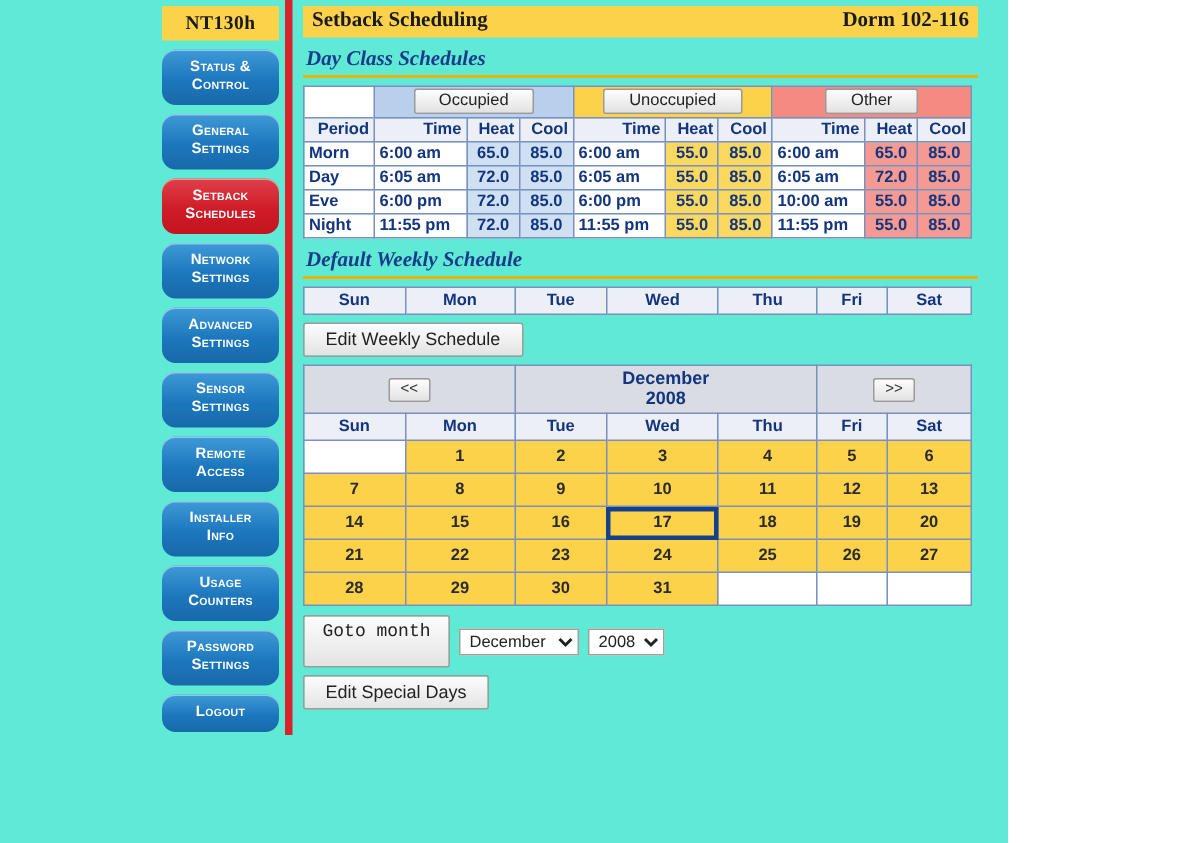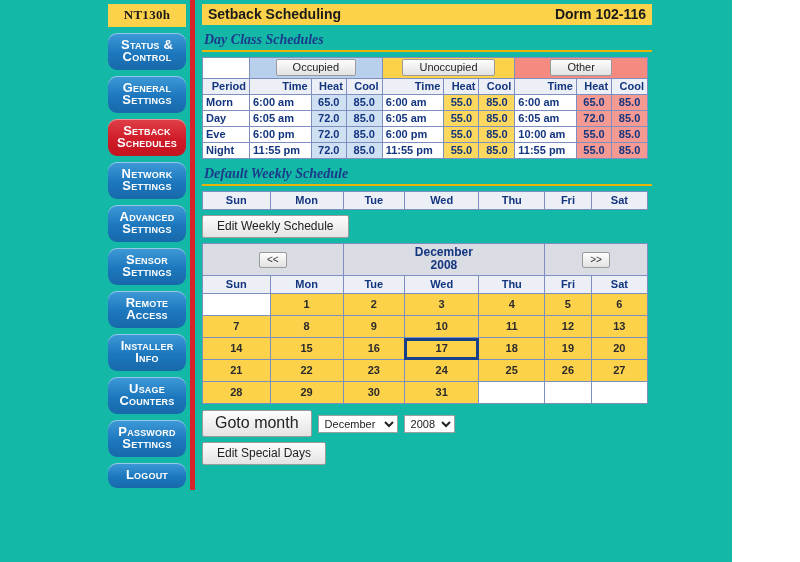--- a/index.html
+++ b/index.html
@@ -10,23 +10,23 @@
     height: 562px;
     overflow: hidden;
   }
   body {
     font-family: "Liberation Sans", sans-serif;
     font-size: 11px;
     color: #1a3c7a;
   }
   #page {
     position: relative;
-    width: 732px;
+    width: 672px;
     height: 562px;
-    background: #14b8a6;
+    background: #5eead4;
   }
 
   
   #leftnav {
     position: absolute;
     left: 108px;
     top: 4px;
     width: 78px;
   }
   .device-tag {
@@ -42,21 +42,21 @@
   .nav-btn {
     margin-top: 6px;
     background: #1f7ec4;
     background: linear-gradient(to bottom, #3f9ad8 0%, #1d77bd 55%, #1769aa 100%);
     border-radius: 9px;
     color: #ffffff;
     text-align: center;
     padding: 6px 2px 7px 2px;
     font-variant: small-caps;
     font-weight: bold;
-    font-size: 13px;
+    font-size: 10px;
     line-height: 12px;
     letter-spacing: 0.2px;
     cursor: pointer;
     box-shadow: inset 0 1px 0 rgba(255,255,255,.45);
   }
   .nav-btn.active {
     background: #d3212d;
     background: linear-gradient(to bottom, #e04049 0%, #cf1c28 55%, #c3141f 100%);
   }
   .nav-btn .l2 { display: block; }
@@ -77,21 +77,21 @@
     left: 202px;
     top: 4px;
     width: 450px;
   }
   #titlebar {
     background: #fcd24b;
     display: flex;
     justify-content: space-between;
     align-items: center;
     padding: 2px 6px 3px 6px;
-    font-family: Liberation Sans, sans-serif;
+    font-family: Liberation Serif, serif;
     font-weight: bold;
     font-size: 14px;
     color: #1a1a1a;
   }
   .section-h {
     font-family: "Liberation Serif", serif;
     font-style: italic;
     font-weight: bold;
     font-size: 14px;
     color: #1b3a8c;
@@ -196,22 +196,22 @@
     font-size:11px;
     color:#222;
     background:#ffffff;
     border:1px solid #a0a0a0;
     padding:1px 2px;
   }
   .btn-goto {
     background:linear-gradient(to bottom,#fcfcfc 0%,#efefef 55%,#e3e3e3 100%);
     border:1px solid #9c9c9c;
     border-radius:2px;
-    color:#222; font-size:16px; padding:3px 12px 4px 12px; cursor:pointer;
-    font-family:Liberation Sans, sans-serif;
+    color:#222; font-size:12px; padding:3px 12px 16px 12px; cursor:pointer;
+    font-family:Liberation Mono, monospace;
   }
 </style>
 </head>
 <body>
 
 <div id="page">
 
   <div id="leftnav">
     <div class="device-tag">NT130h</div>
     <div id="nav-list">

